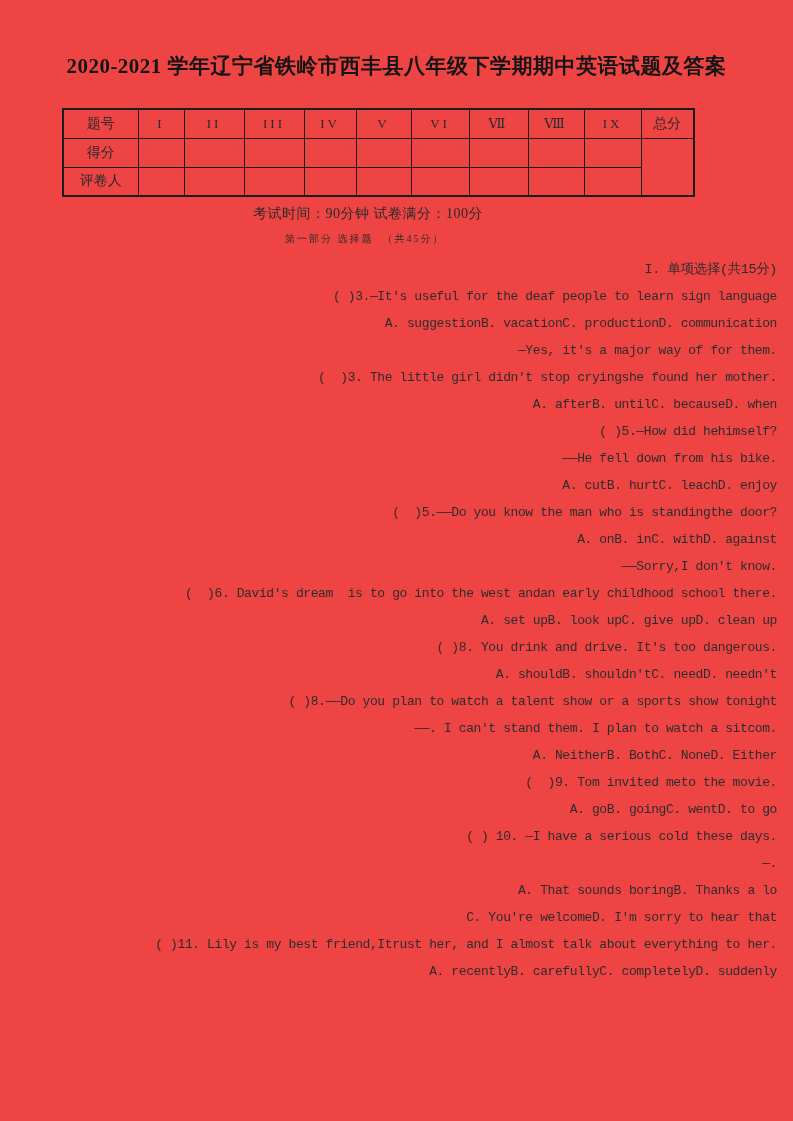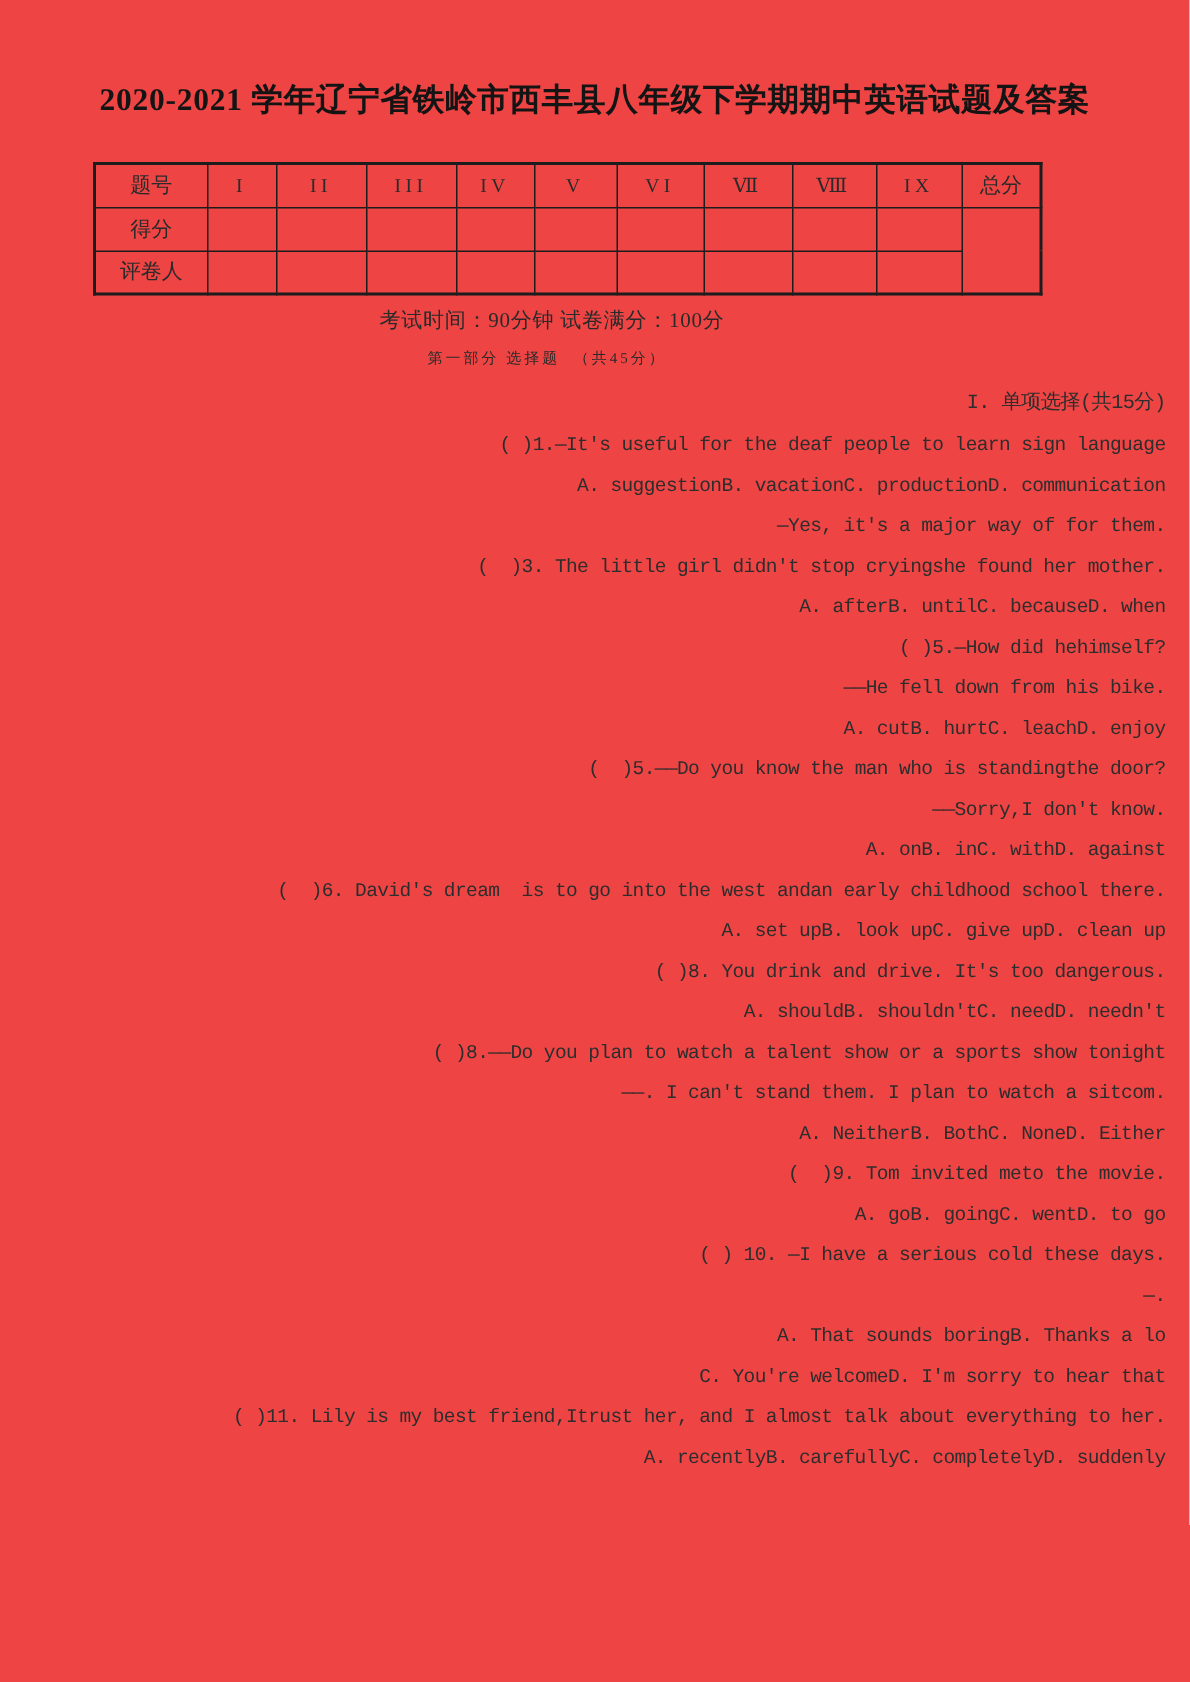--- a/index.html
+++ b/index.html
@@ -148,41 +148,41 @@
     </tbody>
   </table>
 
   <div class="exam-info">考试时间：90分钟 试卷满分：100分</div>
   <div class="section-heading">第一部分 选择题  （共45分）</div>
 
   <div class="body-text">
     <div class="ln part-heading">I. 单项选择(共15分)</div>
 
     <div>
-      <div class="ln">( )1.—It's useful for the deaf people to learn sign language</div>
+      <div class="ln">( )3.—It's useful for the deaf people to learn sign language</div>
       <div class="ln ind">A. suggestionB. vacationC. productionD. communication</div>
       <div class="ln ind">—Yes, it's a major way of for them.</div>
     </div>
 
 
     <div>
       <div class="ln">(  )3. The little girl didn't stop cryingshe found her mother.</div>
       <div class="ln ind">A. afterB. untilC. becauseD. when</div>
     </div>
 
     <div>
       <div class="ln">( )5.—How did hehimself?</div>
       <div class="ln ind">——He fell down from his bike.</div>
       <div class="ln ind">A. cutB. hurtC. leachD. enjoy</div>
     </div>
 
     <div>
       <div class="ln">(  )5.——Do you know the man who is standingthe door?</div>
+      <div class="ln ind">A. onB. inC. withD. against</div>
       <div class="ln ind">——Sorry,I don't know.</div>
-      <div class="ln ind">A. onB. inC. withD. against</div>
     </div>
 
     <div>
       <div class="ln">(  )6. David's dream  is to go into the west andan early childhood school there.</div>
       <div class="ln ind">A. set upB. look upC. give upD. clean up</div>
     </div>
 
     <div>
       <div class="ln">( )8. You drink and drive. It's too dangerous.</div>
       <div class="ln ind">A. shouldB. shouldn'tC. needD. needn't</div>

